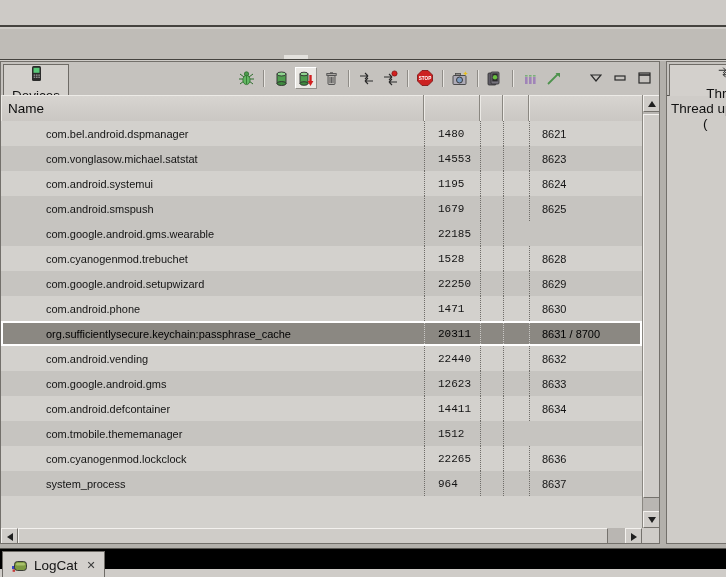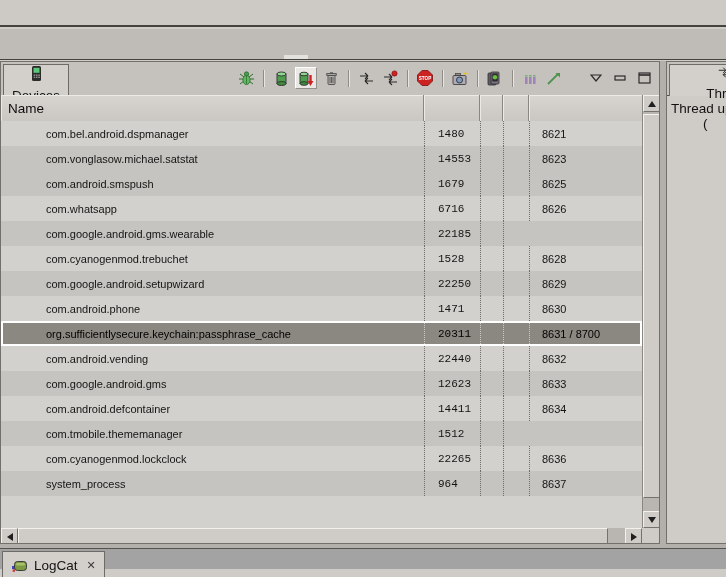--- a/index.html
+++ b/index.html
@@ -85,21 +85,21 @@
   
   #vsash { left:660px; top:0; width:6px; height:483px; background:#b3b0ab; }
   #threads-panel { left:666px; top:0; width:60px; height:483px; background:#cfccc8;
                    border:1px solid #73706b; border-right:none; overflow:hidden; }
   #threads-tab { width:92px; }
   .threads-msg { position:absolute; left:4px; top:39px; font-size:13.5px; color:#111; white-space:nowrap; }
   .threads-msg .l2 { padding-left:32px; }
 
   
   #bottom-sash { top:544px; left:0; width:726px; height:4px; background:#b3b0ab; }
-  #logcat-strip { top:548px; left:0; width:726px; height:21px; background:#a3a3a3; border-top:1px solid #55534f; }
+  #logcat-strip { top:548px; left:0; width:726px; height:21px; background:#000000; border-top:1px solid #55534f; }
   .logcat-tab { position:absolute; left:2px; top:2px; height:27px; background:#d3d0cc;
                 border:1px solid #6e6b66; border-bottom:none;
                 display:flex; align-items:center; gap:6px; padding:0 8px; font-size:13.5px; }
 
   svg { display:block; }
 </style>
 </head>
 <body>
 
 <div id="menubar" class="abs">
@@ -283,33 +283,33 @@
         <div class="cell c4"></div>
         <div class="cell port">8621</div>
       </div>
         <div class="row dark">
         <div class="cell name">com.vonglasow.michael.satstat</div>
         <div class="cell pid">14553</div>
         <div class="cell c3"></div>
         <div class="cell c4"></div>
         <div class="cell port">8623</div>
       </div>
+        <div class="row">
+        <div class="cell name">com.android.systemui</div>
+        <div class="cell pid">1195</div>
+        <div class="cell c3"></div>
+        <div class="cell c4"></div>
+        <div class="cell port">8624</div>
+      </div>
         <div class="row dark">
         <div class="cell name">com.android.smspush</div>
         <div class="cell pid">1679</div>
         <div class="cell c3"></div>
         <div class="cell c4"></div>
         <div class="cell port">8625</div>
-      </div>
-        <div class="row">
-        <div class="cell name">com.whatsapp</div>
-        <div class="cell pid">6716</div>
-        <div class="cell c3"></div>
-        <div class="cell c4"></div>
-        <div class="cell port">8626</div>
       </div>
         <div class="row dark">
         <div class="cell name">com.google.android.gms.wearable</div>
         <div class="cell pid">22185</div>
         <div class="cell c3"></div>
         <div class="cell c4"></div>
       </div>
         <div class="row">
         <div class="cell name">com.cyanogenmod.trebuchet</div>
         <div class="cell pid">1528</div>

